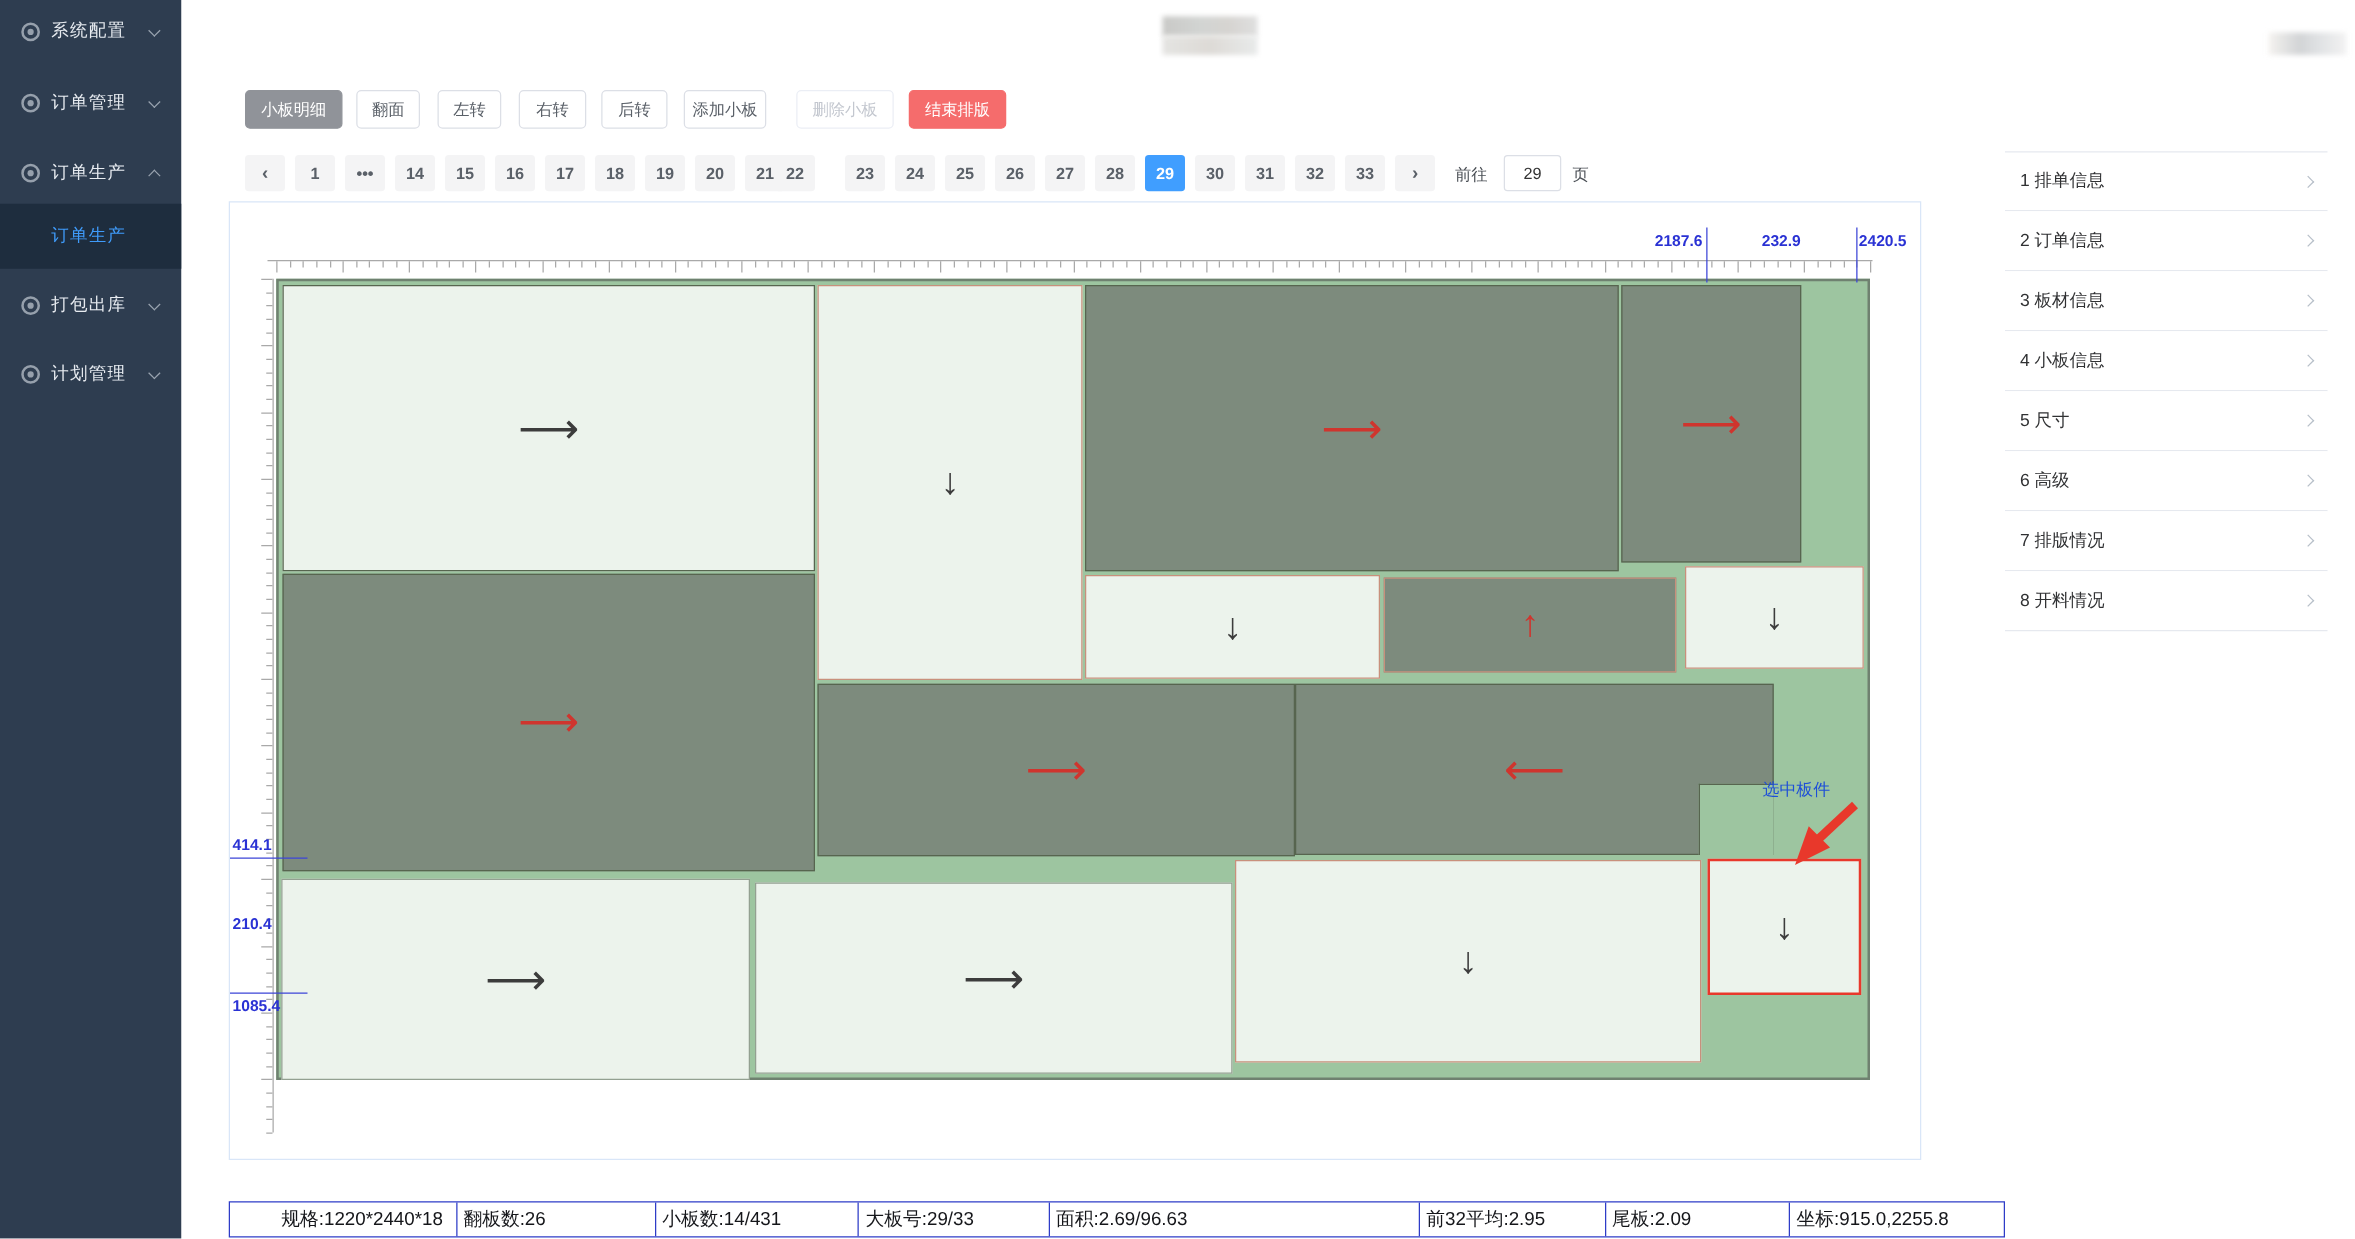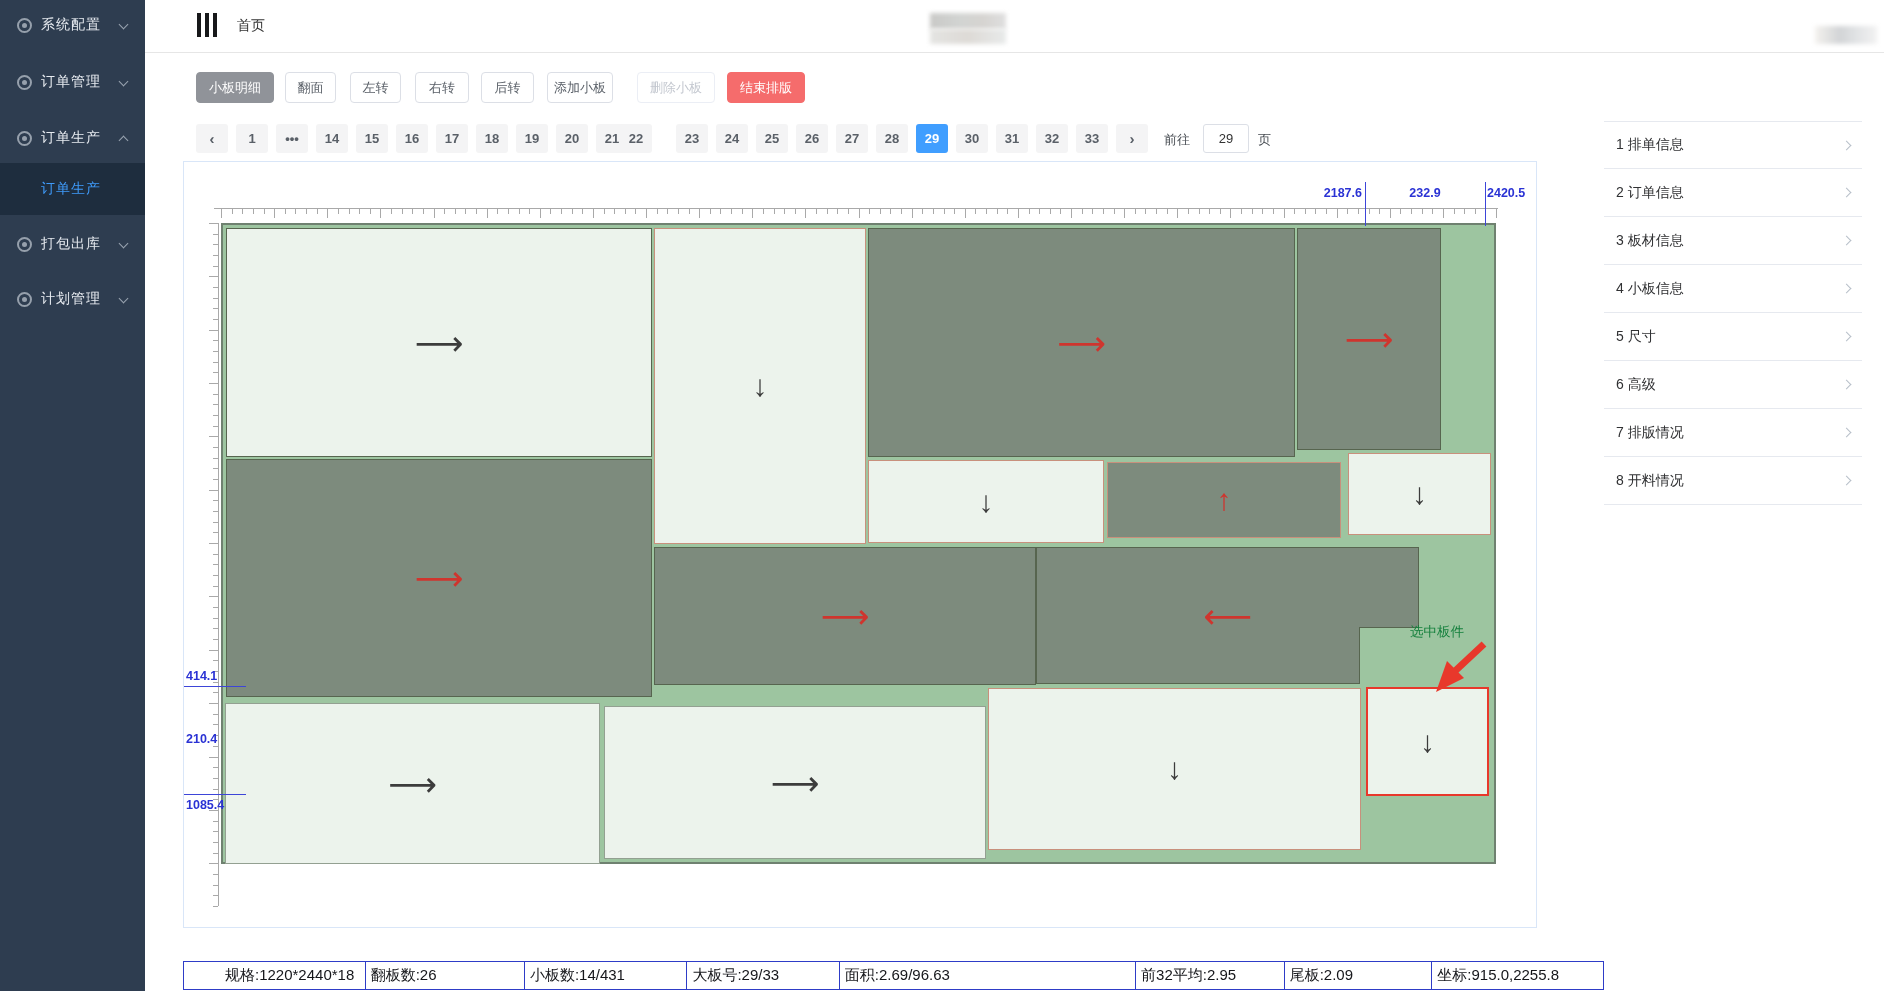--- a/index.html
+++ b/index.html
@@ -51,21 +51,21 @@
   .arr{line-height:1;user-select:none;}
   .arr.h{font-size:34px;}
   .arr.v{font-size:30px;}
   .arr.black{color:#3c3c3c;}
   .arr.red{color:#cf352e;}
   .notch{position:absolute;right:-1px;bottom:-1px;background:#9dc5a0;border-left:1px solid #57654f;border-top:1px solid #57654f;}
   .tick{position:absolute;background:#a9a9a9;}
   .rline{position:absolute;background:#a9a9a9;}
   .mline{position:absolute;background:#3d45d8;z-index:30;}
   .mlabel{position:absolute;color:#2a32d4;font-weight:bold;font-size:12.5px;z-index:30;white-space:nowrap;}
-  #annot{position:absolute;color:#15803d;font-size:13.5px;z-index:40;white-space:nowrap;}
+  #annot{position:absolute;color:#1d4ed8;font-size:13.5px;z-index:40;white-space:nowrap;}
   #annot-arrow{position:absolute;z-index:40;}
 
   
   #rightpanel{position:absolute;left:1604px;top:121px;width:258px;}
   .ritem{position:relative;height:48px;border-bottom:1px solid #e6e9ef;display:flex;align-items:center;cursor:pointer;background:#fff;}
   .ritem:first-child{border-top:1px solid #e6e9ef;}
   .ritem .lbl{margin-left:12px;font-size:14px;color:#303133;}
   .ritem .chev{position:absolute;right:12px;width:7px;height:7px;border-right:1px solid #b7bfc9;border-bottom:1px solid #b7bfc9;transform:rotate(-45deg);}
 
   
@@ -102,28 +102,20 @@
         <span class="lbl">打包出库</span>
         <span class="chev"></span>
       </div>
       <div class="side-item" style="top: 277px;">
         <span class="gear"></span>
         <span class="lbl">计划管理</span>
         <span class="chev"></span>
       </div>
     </nav>
 
-  <div id="header">
-    <div id="hamburger">
-        <i></i>
-        <i></i>
-        <i></i>
-      </div>
-    <div id="breadcrumb">首页</div>
-  </div>
   <div class="blurblock" style="left:930px;top:13px;width:76px;height:16px;background:linear-gradient(90deg,#c9c9c7,#d2d4d2 40%,#d6d4d1 70%,#dfdfdf);"></div>
   <div class="blurblock" style="left:930px;top:29px;width:76px;height:15px;background:linear-gradient(90deg,#e4e4e2,#dddad6 50%,#e8eaea);"></div>
   <div class="blurblock" style="left:1815px;top:26px;width:62px;height:18px;background:linear-gradient(90deg,#f4f2ef,#d2d4d6 40%,#e0e2e4 65%,#f2f2f2);"></div>
 
   <div id="toolbar">
       <button class="tbtn active" style="left: 196px; width: 78px;">小板明细</button>
       <button class="tbtn " style="left: 285px; width: 51px;">翻面</button>
       <button class="tbtn " style="left: 350px; width: 51px;">左转</button>
       <button class="tbtn " style="left: 415px; width: 54px;">右转</button>
       <button class="tbtn " style="left: 481px; width: 53px;">后转</button>

